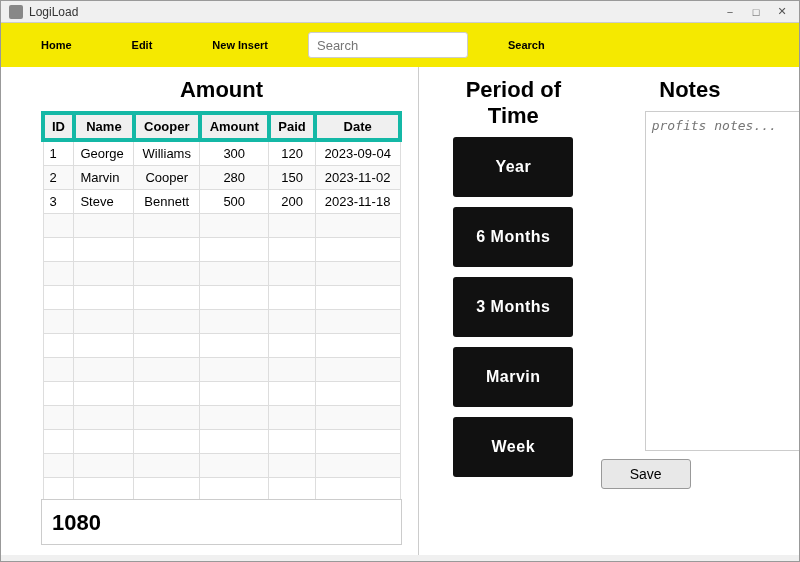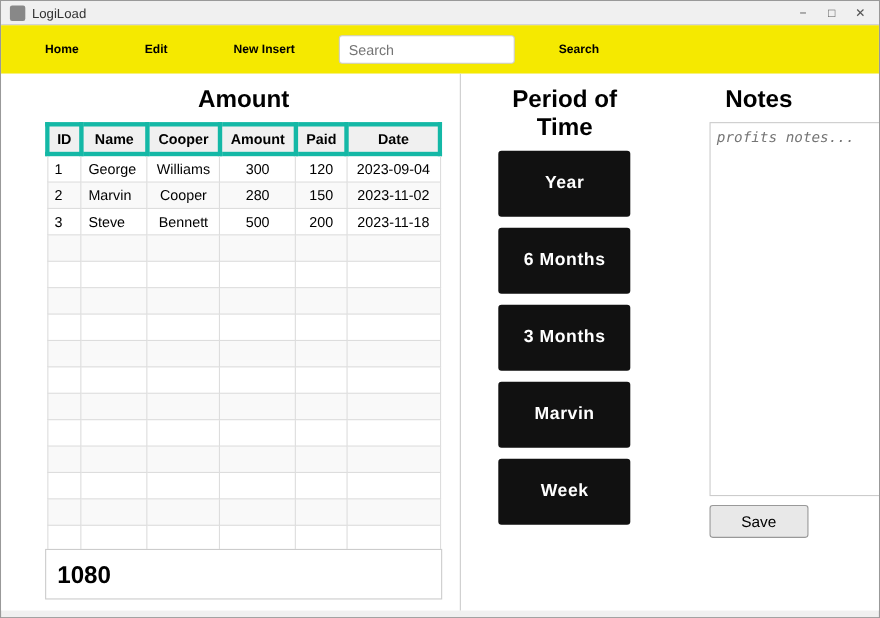--- a/index.html
+++ b/index.html
@@ -209,21 +209,21 @@
       resize: none;
       font-size: 13px;
       padding: 6px;
       color: #888;
       font-style: italic;
       min-height: 340px;
       margin-left: 44px;
     }
     .save-row {
       display: flex;
-      justify-content: center;
+      justify-content: flex-start;
       margin-top: 8px;
     }
     .save-btn {
       background: #e8e8e8;
       border: 1px solid #999;
       border-radius: 3px;
       padding: 6px 28px;
       font-size: 14px;
       cursor: pointer;
       font-weight: normal;

